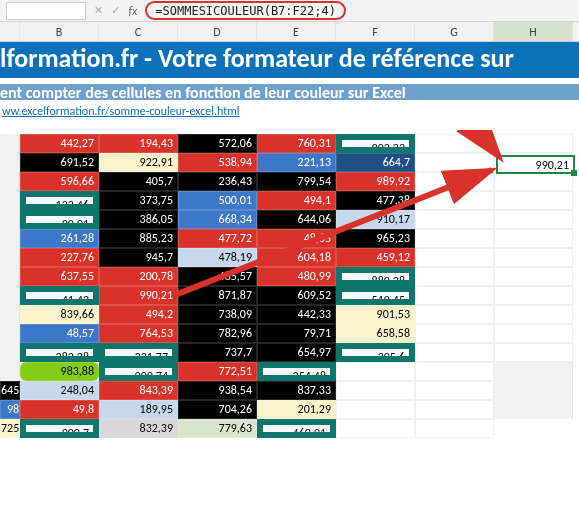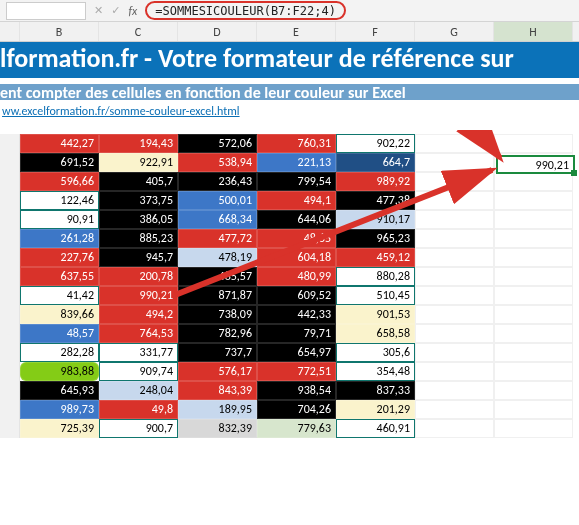--- a/index.html
+++ b/index.html
@@ -11,21 +11,21 @@
   .colheaders { display: grid; grid-template-columns: 20px repeat(7, 79px); height: 20px; background: #f1f1f1; border-bottom:1px solid #d0d0d0;}
   .colheaders div { border-right: 1px solid #e4e4e4; display:flex; align-items:center; justify-content:center; font-size: 12px; color:#444;}
   .ch-sel { background:#d5e3cf; }
   .title1 { background: #0b72b9; color:#fff; font-size: 26px; font-weight: bold; padding: 4px 0 8px 0; height:36px; display:flex; align-items:center;}
   .title2 { background: #6ea1cb; color:#fff; font-size: 16px; font-weight: bold; padding: 4px 0; height:16px; display:flex; align-items:center;}
   .link { color: #0b6fb5; text-decoration: underline; font-size: 12px; padding: 4px 12px 12px 2px; display:block;}
   .sheet { position: relative; padding-top:4px;}
   .grid { display: grid; grid-template-columns: 20px repeat(5, 79px) 79px 79px; }
   .rowgutter { background:#f1f1f1; border-right:1px solid #e4e4e4;}
   .cell { height: 19px; border:1px solid rgba(255,255,255,0.15); text-align: right; padding: 1px 4px 0 0; font-size: 12px; overflow:hidden;}
-  .c-white   { background:#ffffff; color:#000; border:1px solid #0f766e;}
+  .c-white   { background:#ffffff; color:#000; border:6px solid #0f766e;}
   .c-red     { background:#d9322a; color:#fff; }
   .c-black   { background:#000000; color:#fff; }
   .c-blue    { background:#3d77c7; color:#fff;padding-left:6px; }
   .c-lyellow { background:#faf3cc; color:#000; }
   .c-lblue   { background:#c7d8ed; color:#000; }
   .c-pink    { background:#84cc16; color:#000;border-radius:6px; }
   .c-dblue   { background:#204f85; color:#fff; }
   .c-grey    { background:#d8d8d8; color:#000; }
   .c-lgreen  { background:#d7e6cd; color:#000; }
   .result { position:absolute; left: 496px; top: 25px; width: 79px; height: 19px; border: 2px solid #1a8a3e; text-align:right; padding:0 4px; font-size:12px; display:flex; align-items:center; justify-content:flex-end; background:#fff; color:#000;}
@@ -159,21 +159,20 @@
       <div class="cell c-white">282,28</div>
       <div class="cell c-white">331,77</div>
       <div class="cell c-black">737,7</div>
       <div class="cell c-black">654,97</div>
       <div class="cell c-white">305,6</div>
       <div class="cell c-white" style="border: 1px solid rgb(240, 240, 240);"></div>
       <div class="cell c-white" style="border: 1px solid rgb(240, 240, 240);"></div>
       <div class="rowgutter"></div>
       <div class="cell c-pink">983,88</div>
       <div class="cell c-white">909,74</div>
-      <div class="cell c-red">576,17</div>
       <div class="cell c-red">772,51</div>
       <div class="cell c-white">354,48</div>
       <div class="cell c-white" style="border: 1px solid rgb(240, 240, 240);"></div>
       <div class="cell c-white" style="border: 1px solid rgb(240, 240, 240);"></div>
       <div class="rowgutter"></div>
       <div class="cell c-black">645,93</div>
       <div class="cell c-lblue">248,04</div>
       <div class="cell c-red">843,39</div>
       <div class="cell c-black">938,54</div>
       <div class="cell c-black">837,33</div>

